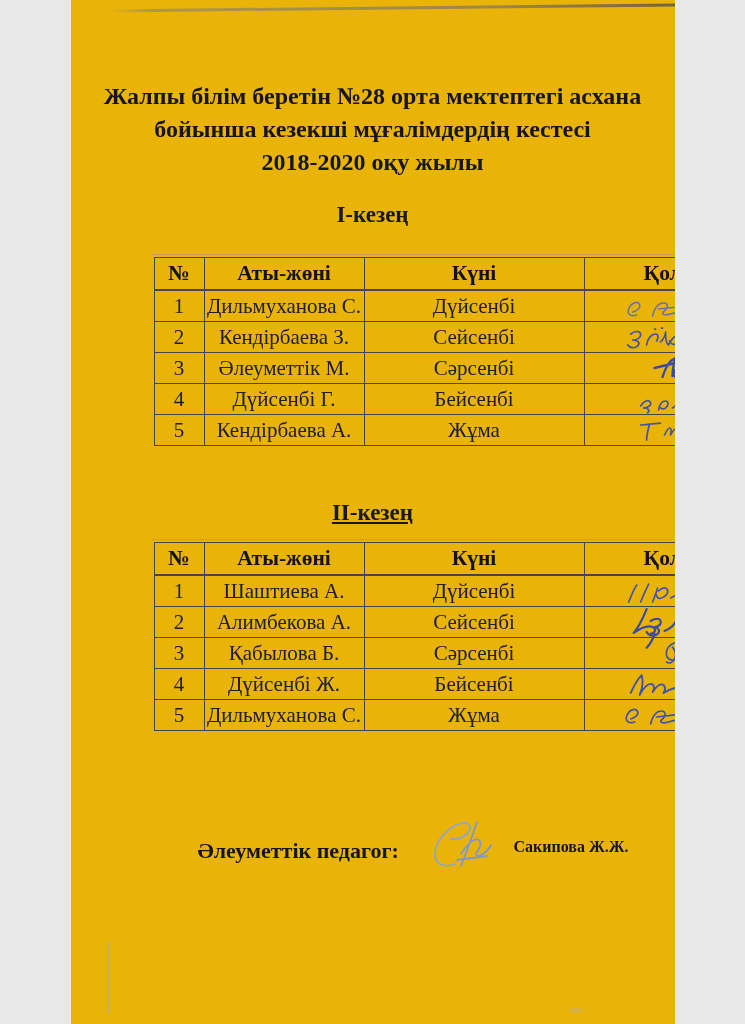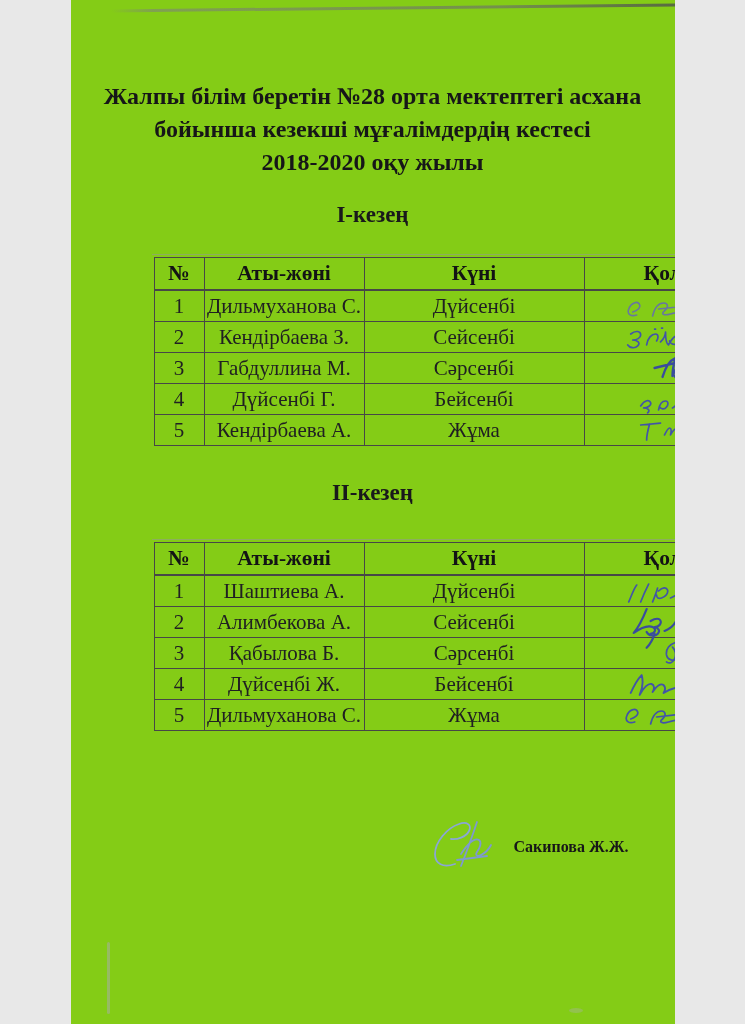--- a/index.html
+++ b/index.html
@@ -1,35 +1,35 @@
 <!DOCTYPE html>
 <html style="--ink-blue: #4254a8; --ink-dark: #3a4c9e; --ink-gray: #68779f; --ink-light: #8aa6d6; --pen-black: #3a3a40;"><head>
 <meta charset="utf-8">
 <style>
   html,body{margin:0;padding:0;background:#e8e8e8;}
   .page{
     position:relative;width:604px;height:1024px;margin:0 auto;
-    background:#84cc16;overflow:hidden;
+    background:#eab308;overflow:hidden;
     font-family:"Liberation Serif","DejaVu Serif",serif;color:#1d1d1f;
   }
   
   .scan-top{position:absolute;left:40px;top:2px;width:705px;height:3px;
     background:linear-gradient(90deg,rgba(125,125,130,0) 0%,rgba(125,125,130,.55) 6%,rgba(105,105,112,.6) 55%,rgba(55,55,62,.85) 100%);
     transform:rotate(-0.6deg);transform-origin:100% 50%;}
   .scan-left{position:absolute;left:36px;top:942px;width:3px;height:72px;
     background:rgba(170,170,178,.5);border-radius:2px;}
   .scan-smudge{position:absolute;left:498px;top:1008px;width:14px;height:5px;
     background:rgba(175,175,182,.35);border-radius:50%;}
   
   .doc-title{position:absolute;left:0;right:0;top:80px;text-align:center;
     font-size:24px;font-weight:bold;line-height:33px;color:#161618;}
   .section-title{position:absolute;left:0;right:0;text-align:center;
     font-size:23px;font-weight:bold;color:#19191b;}
   .section-1{top:202px;}
-  .section-2{top:480px;}
+  .section-2{top:500px;text-decoration:underline;}
   
   table.duty{position:absolute;left:83px;width:604px;border-collapse:collapse;
     table-layout:fixed;font-size:21px;}
   table.t1{top:257px;}
   table.t2{top:542px;}
   table.duty::before{content:"";position:absolute;left:-2px;right:-4px;top:-4px;height:1px;
     background:rgba(150,150,155,.55);}
   table.duty th,table.duty td{border:1.4px solid #474747;text-align:center;
     vertical-align:middle;padding:0;overflow:visible;}
   table.duty th{height:31px;font-weight:bold;font-size:21.5px;color:#131315;}
@@ -105,21 +105,21 @@
         <td>Кендірбаева З.</td>
         <td>Сейсенбі</td>
         <td class="sig-cell">
           <svg viewBox="0 0 174 30">
             <path class="ink" d="M46 12 c5 -4 10 -3 10 1 c0 3 -4 5 -8 5 c5 0 8 3 5 6 c-3 3 -8 2 -10 -1 M62 23 c1 -7 5 -11 9 -11 c3 0 3 4 1 7 M76 20 c3 -3 5 -7 5 -10 M81 10 c0 7 1 12 3 13 c3 -6 7 -10 10 -9 c4 1 2 7 -2 8 c-3 1 -6 0 -7 -3 M104 16 l20 -3 M70 7 l1 0 M77 6 l1 0"></path>
           </svg>
         </td>
       </tr>
       <tr>
         <td>3</td>
-        <td>Габдуллина М.</td>
+        <td>Әлеуметтік М.</td>
         <td>Сәрсенбі</td>
         <td class="sig-cell">
           <svg viewBox="0 0 174 30">
             <path class="ink-dark" d="M78 24 c3 -10 8 -17 13 -19 c-2 7 -3 13 -3 18 c3 -8 8 -13 12 -12 c3 1 2 5 -1 6 c-2 1 -5 1 -6 0 c4 1 7 3 5 6 c-2 3 -6 3 -8 0 M70 15 l28 -7"></path>
           </svg>
         </td>
       </tr>
       <tr>
         <td>4</td>
         <td>Дүйсенбі Г.</td>
@@ -209,19 +209,20 @@
         <td>Жұма</td>
         <td class="sig-cell">
           <svg viewBox="0 0 174 30">
             <path class="ink" d="M50 22 c-6 2 -10 -1 -8 -6 c2 -6 9 -9 11 -4 c1 3 -3 6 -7 7 M66 24 c2 -8 6 -13 11 -13 c4 0 5 5 1 8 c-4 3 -1 5 6 3 c7 -2 14 -3 20 -3 c5 0 8 0 11 1 M108 8 c2 -2 2 -4 1 -5 M72 17 l44 -5"></path>
           </svg>
         </td>
       </tr>
     </tbody>
   </table>
 
+  <div class="footer-label">Әлеуметтік педагог:</div>
   <svg class="foot-sig" viewBox="0 0 92 74">
     <path class="ink-light" d="M34 54 c-12 4 -20 0 -20 -10 c0 -12 12 -26 24 -30 c8 -3 13 1 10 7 c-3 6 -12 9 -18 8"></path>
     <path class="ink-light" style="stroke:#7e99d0" d="M56 12 c-6 18 -12 34 -16 44 M40 44 c8 -12 14 -16 18 -14 c3 2 1 8 -2 12 c-2 3 0 5 4 3 c4 -2 8 -6 10 -10 M36 50 l30 -4"></path>
   </svg>
   <div class="footer-name">Сакипова Ж.Ж.</div>
 
 </div>
 
 </body></html>

